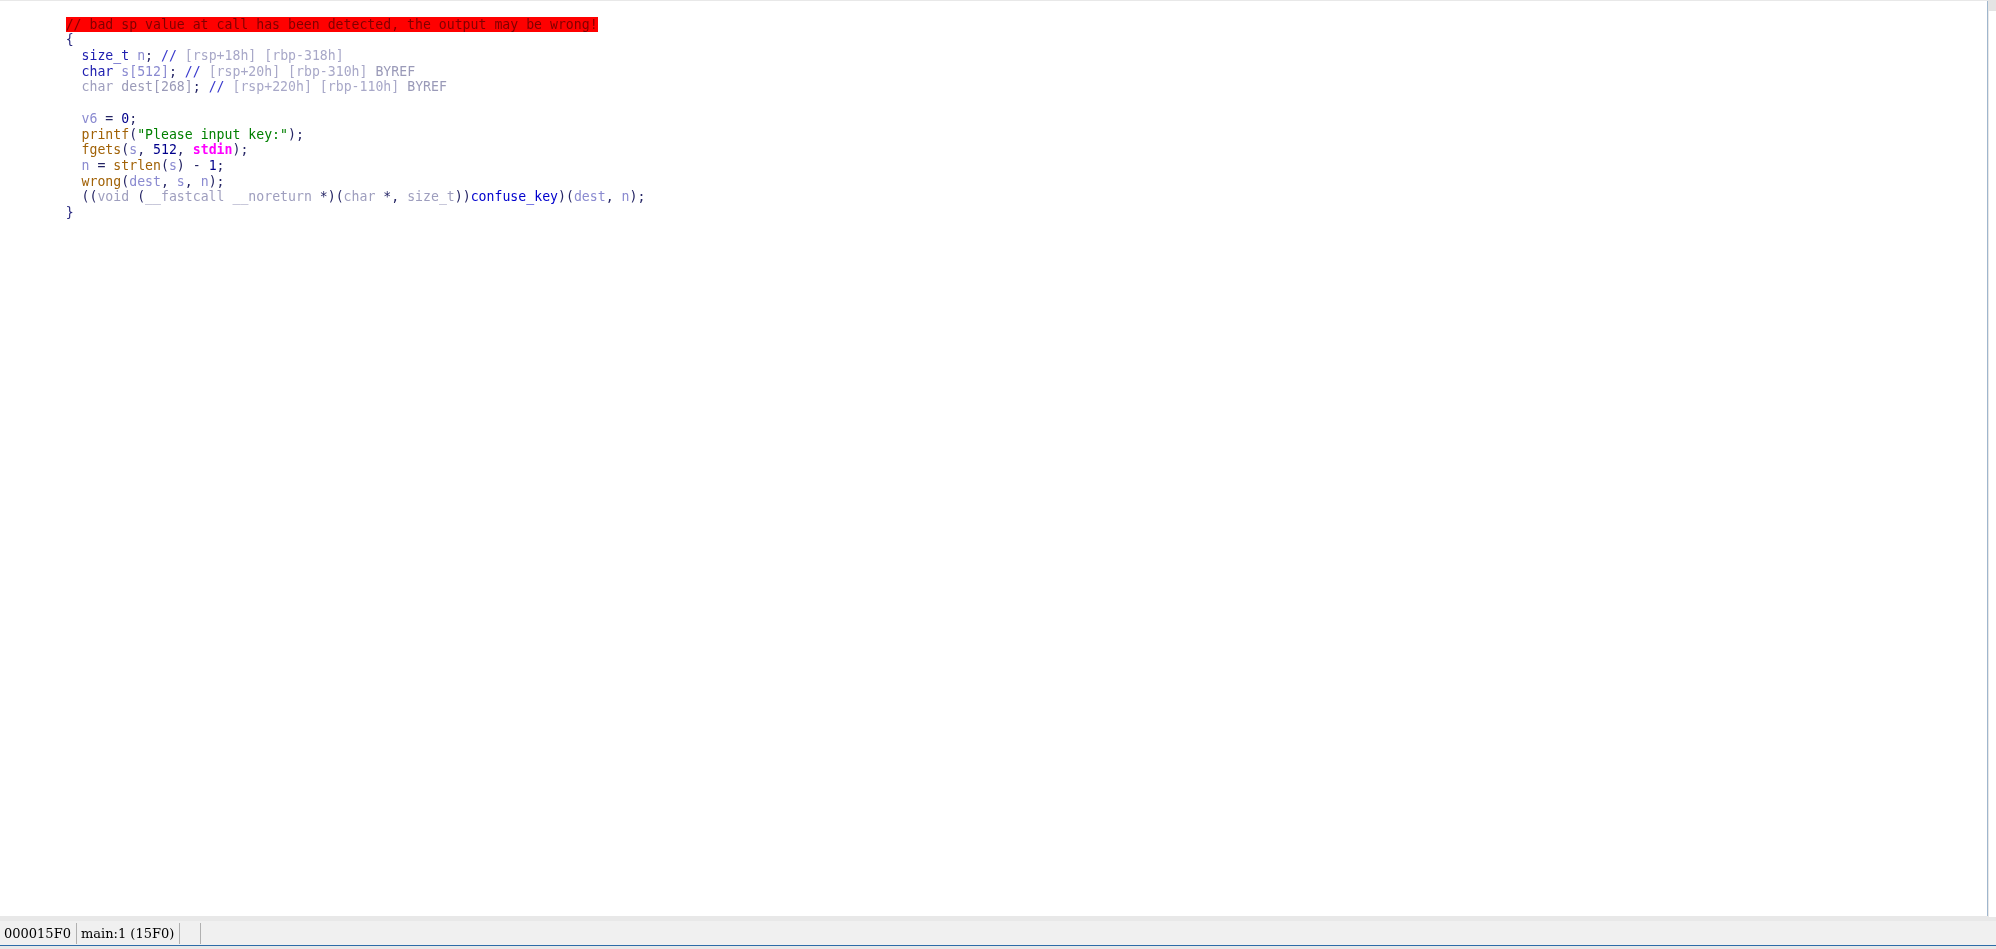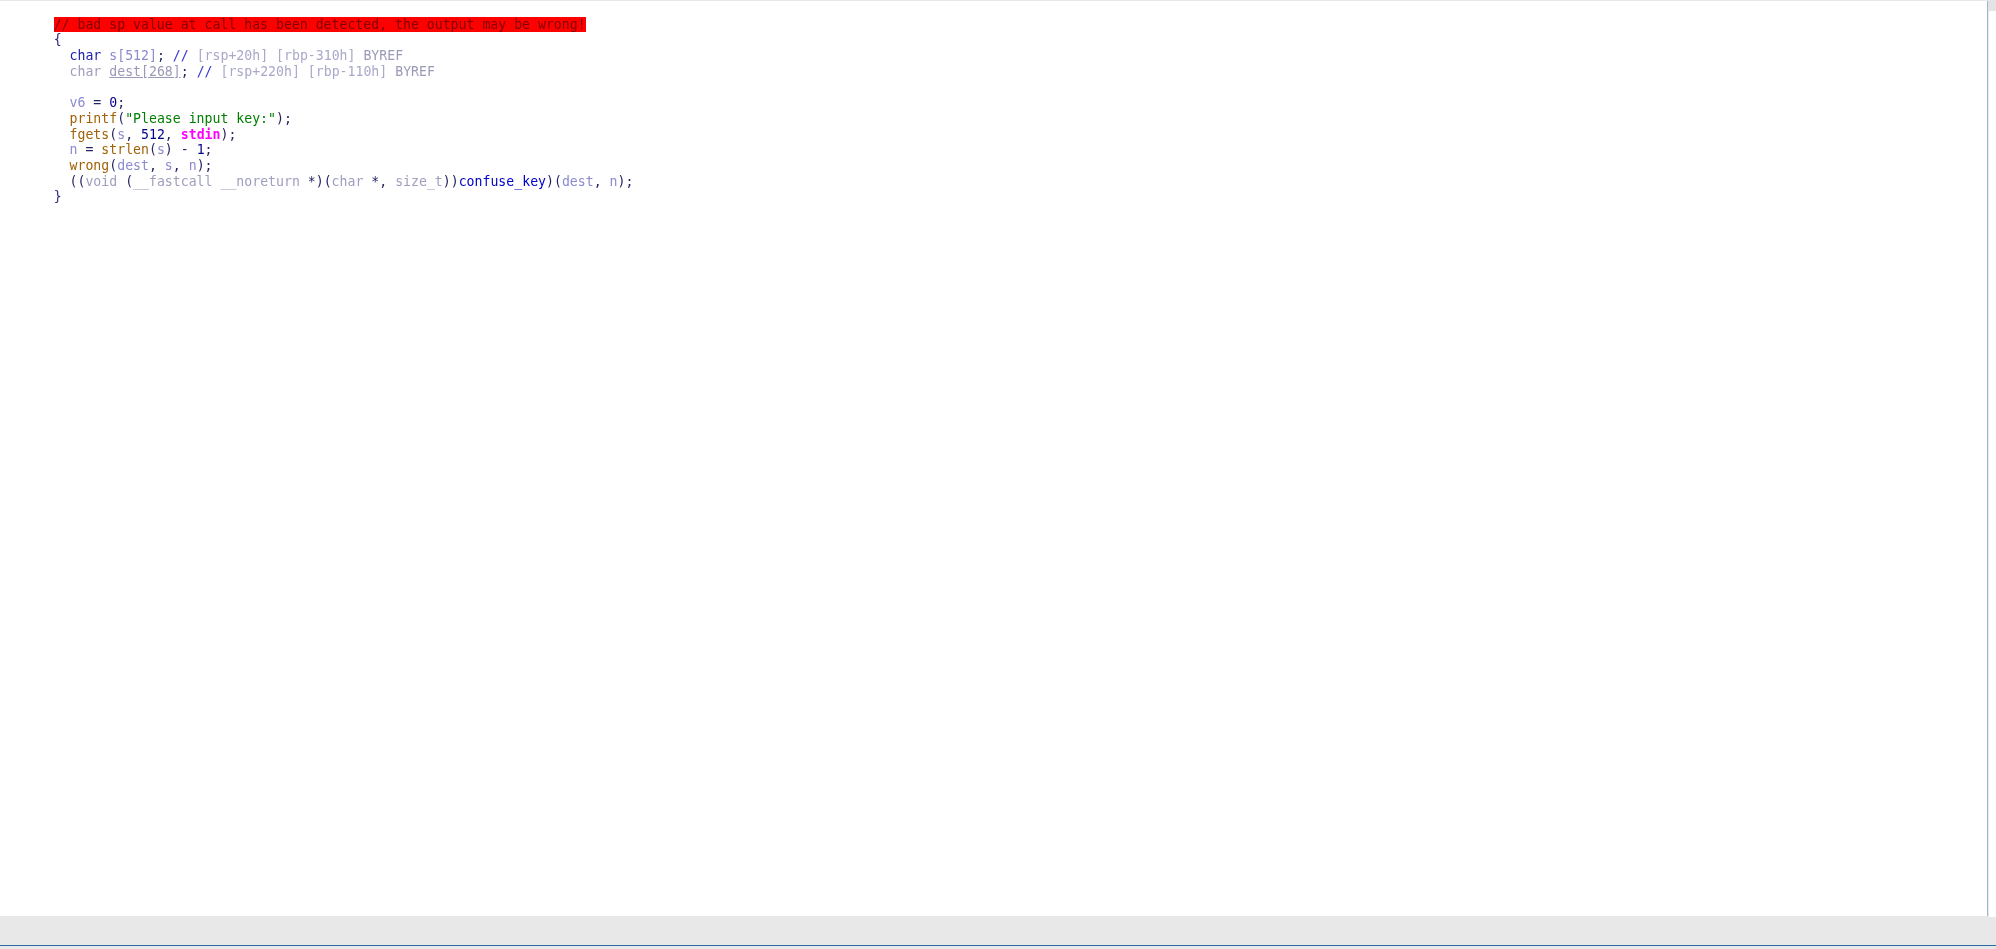--- a/index.html
+++ b/index.html
@@ -53,31 +53,31 @@
     height: 906px;
     background: #ffffff;
   }
 
   .code-line {
     position: relative;
     height: 15.7px;
     line-height: 15.7px;
     font-size: 13.2px;
     white-space: pre;
-    padding-left: 6px;
+    padding-left: 18px;
     letter-spacing: 0px;
   }
 
   
   .tok-warn-bg  { background: #ff0000; color: #800000; }
   .tok-keyword  { color: #2020b0; }
   .tok-func     { color: #a16207; font-weight: normal; }
   .tok-funcname { color: #0000cd; }
   .tok-local    { color: #8a8ad0; }        
-  .tok-localdim { color: #9a9ab8; text-decoration: underline; }
+  .tok-localdim { color: #9a9ab8; }
   .tok-string   { color: #008000; }
   .tok-number   { color: #00008b; }
   .tok-comment  { color: #3838cc; }        
   .tok-stkoff   { color: #a8a8c8; }        
   .tok-byref    { color: #9a9ab8; }
   .tok-global   { color: #ff00ff; font-weight: bold; }        
   .tok-punct    { color: #242464; }
   .tok-plain    { color: #2b2b80; }
   .tok-dim      { color: #9e9ebe; }
 
@@ -131,20 +131,23 @@
 
     <div class="code-line">
       <span class="tok-warn-bg">// bad sp value at call has been detected, the output may be wrong!</span>
     </div>
 
 
     <div class="code-line">
       <span class="tok-plain">{</span>
     </div>
 
+    <div class="code-line">
+      <span class="tok-plain">  </span><span class="tok-keyword">size_t</span><span class="tok-plain"> </span><span class="tok-local">n</span><span class="tok-punct">;</span><span class="tok-plain"> </span><span class="tok-comment">//</span><span class="tok-plain"> </span><span class="tok-stkoff">[rsp+18h]</span><span class="tok-plain"> </span><span class="tok-stkoff">[rbp-318h]</span>
+    </div>
 
     <div class="code-line">
       <span class="tok-plain">  </span><span class="tok-keyword">char</span><span class="tok-plain"> </span><span class="tok-local">s[512]</span><span class="tok-punct">;</span><span class="tok-plain"> </span><span class="tok-comment">//</span><span class="tok-plain"> </span><span class="tok-stkoff">[rsp+20h]</span><span class="tok-plain"> </span><span class="tok-stkoff">[rbp-310h]</span><span class="tok-plain"> </span><span class="tok-byref">BYREF</span>
     </div>
 
     <div class="code-line">
       <span class="tok-plain">  </span><span class="tok-dim">char</span><span class="tok-plain"> </span><span class="tok-localdim">dest[268]</span><span class="tok-punct">;</span><span class="tok-plain"> </span><span class="tok-comment">//</span><span class="tok-plain"> </span><span class="tok-stkoff">[rsp+220h]</span><span class="tok-plain"> </span><span class="tok-stkoff">[rbp-110h]</span><span class="tok-plain"> </span><span class="tok-byref">BYREF</span>
     </div>
 
 
@@ -173,16 +176,22 @@
     <div class="code-line">
       <span class="tok-plain">  </span><span class="tok-punct">((</span><span class="tok-dim">void</span><span class="tok-punct"> (</span><span class="tok-dim">__fastcall</span><span class="tok-plain"> </span><span class="tok-dim">__noreturn</span><span class="tok-punct"> *)(</span><span class="tok-dim">char</span><span class="tok-punct"> *, </span><span class="tok-dim">size_t</span><span class="tok-punct">))</span><span class="tok-funcname">confuse_key</span><span class="tok-punct">)(</span><span class="tok-local">dest</span><span class="tok-punct">, </span><span class="tok-local">n</span><span class="tok-punct">);</span>
     </div>
 
     <div class="code-line">
       <span class="tok-plain">}</span>
     </div>
 
   </div>
 
+  <div id="status-bar">
+    <div class="status-panel" id="status-address">000015F0</div>
+    <div class="status-panel" id="status-location">main:1  (15F0)</div>
+    <div id="status-spacer-1"></div>
+    <div id="status-rest"></div>
+  </div>
 
   <div id="bottom-edge"></div>
 
 </div>
 
 </body></html>

